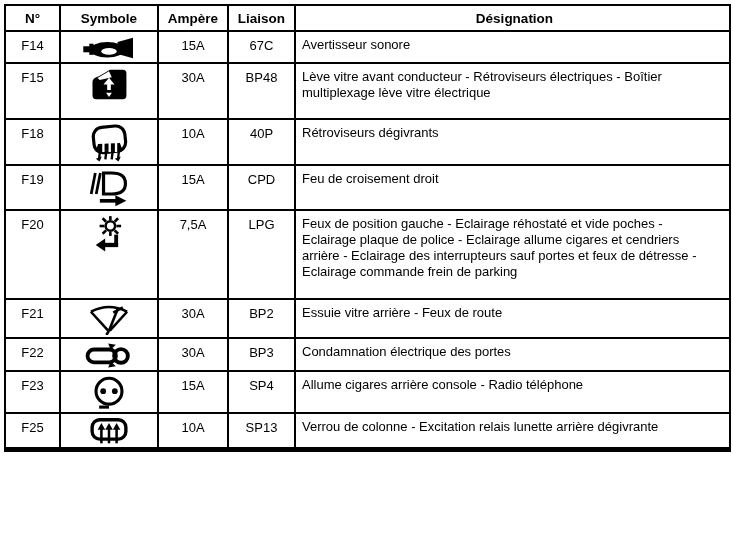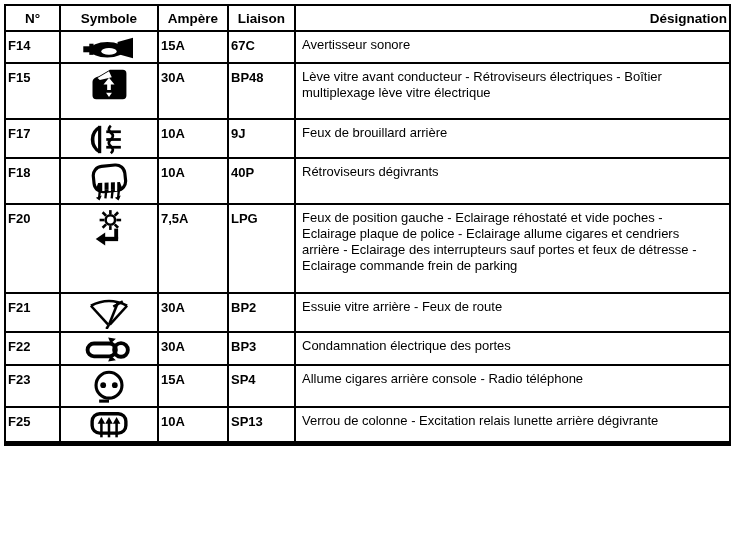--- a/index.html
+++ b/index.html
@@ -1,23 +1,23 @@
 <!DOCTYPE html>
 <html><head>
 <meta charset="utf-8">
 <style>
   html,body{margin:0;padding:0;background:#ffffff;}
   body{width:733px;height:539px;font-family:"Liberation Sans",sans-serif;color:#000;}
   table{border-collapse:collapse;table-layout:fixed;margin:4px 0 0 4px;
         border:2px solid #000;border-bottom:5px solid #000;width:725px;}
   th,td{border:2px solid #000;vertical-align:top;padding:2px;overflow:hidden;}
   th{font-size:13.5px;font-weight:bold;text-align:center;padding-top:5px;padding-bottom:4px;}
-  th.h-des{text-align:right;padding-left:6px;}
+  th.h-des{text-align:center;padding-left:6px;}
   td{font-size:13px;}
-  .c-no,.c-amp,.c-li{padding-top:6px;font-weight:bold;}
+  .c-no,.c-amp,.c-li{text-align:center;padding-top:6px;}
   .c-sym{text-align:center;padding-top:3px;}
   .c-des{padding-left:6px;padding-right:16px;padding-top:5px;line-height:16px;}
   .sym svg{display:block;margin:1px auto 0;}
   tr.h25{height:25px}tr.h30{height:30px}tr.h42{height:56px}tr.h37{height:37px}
   tr.h41{height:41px}tr.h39{height:39px}tr.h81{height:89px}tr.h34{height:18px}
   tr.h29{height:29px}
 </style>
 </head>
 <body>
 
@@ -67,38 +67,20 @@
           <path d="M16.8 27 L23.2 27 L20 31.5 Z" fill="#fff"></path>
         </svg>
       </span>
     </td>
     <td class="c-amp">30A</td>
     <td class="c-li">BP48</td>
     <td class="c-des">Lève vitre avant conducteur - Rétroviseurs électriques - Boîtier multiplexage lève vitre électrique</td>
   </tr>
 
 
-  <tr class="h37">
-    <td class="c-no">F17</td>
-    <td class="c-sym">
-      <span class="sym">
-        <svg width="42" height="31" viewBox="0 0 46 34">
-          <path d="M12 2 Q3 7 3 17 Q3 27 12 32 L12 28 Q7 24 7 17 Q7 10 12 6 Z" fill="#000"></path>
-          <rect x="11" y="2" width="3.5" height="30" fill="#000"></rect>
-          <rect x="20" y="7" width="16" height="3" fill="#000"></rect>
-          <rect x="20" y="15.5" width="16" height="3" fill="#000"></rect>
-          <rect x="20" y="24" width="16" height="3" fill="#000"></rect>
-          <path d="M25 2 Q20.5 6 25 9.5 Q29.5 13 25 17 Q20.5 21 25 24.5 Q29.5 28 25 32" stroke="#000" stroke-width="3" fill="none"></path>
-        </svg>
-      </span>
-    </td>
-    <td class="c-amp">10A</td>
-    <td class="c-li">9J</td>
-    <td class="c-des">Feux de brouillard arrière</td>
-  </tr>
 
   <tr class="h41">
     <td class="c-no">F18</td>
     <td class="c-sym">
       <span class="sym">
         <svg width="40" height="38" viewBox="0 0 44 42">
           <g transform="rotate(-6 22 17)">
             <rect x="5" y="3" width="35" height="28" rx="10" fill="none" stroke="#000" stroke-width="3.5"></rect>
           </g>
           <path d="M10 22 L34 21 L37 29 L7 30 Z" fill="#000"></path>
@@ -112,20 +94,37 @@
           <path d="M7.5 38.5 L14 36 L11.5 41.5 Z" fill="#000"></path>
           <path d="M28.5 38.5 L35 36 L32.5 41.5 Z" fill="#000"></path>
         </svg>
       </span>
     </td>
     <td class="c-amp">10A</td>
     <td class="c-li">40P</td>
     <td class="c-des">Rétroviseurs dégivrants</td>
   </tr>
 
+  <tr class="h39">
+    <td class="c-no">F19</td>
+    <td class="c-sym">
+      <span class="sym">
+        <svg width="42" height="37" viewBox="0 0 46 40">
+          <path d="M17 3 L26 3 Q41 3 41 14.5 Q41 26 26 26 L17 26 Z" fill="none" stroke="#000" stroke-width="3.5"></path>
+          <path d="M3.5 26 L8 3" stroke="#000" stroke-width="3"></path>
+          <path d="M9 26 L13.5 3" stroke="#000" stroke-width="3"></path>
+          <rect x="13" y="31.5" width="18" height="4" fill="#000"></rect>
+          <path d="M30 27.5 L42 33.5 L30 39.5 Z" fill="#000"></path>
+        </svg>
+      </span>
+    </td>
+    <td class="c-amp">15A</td>
+    <td class="c-li">CPD</td>
+    <td class="c-des">Feu de croisement droit</td>
+  </tr>
 
   <tr class="h81">
     <td class="c-no">F20</td>
     <td class="c-sym">
       <span class="sym">
         <svg width="31" height="41" viewBox="0 0 36 46">
           <circle cx="19" cy="12" r="5.5" fill="none" stroke="#000" stroke-width="3"></circle>
           <path d="M26 12 L31.5 12" stroke="#000" stroke-width="3"></path>
           <path d="M24 7 L28 3" stroke="#000" stroke-width="3"></path>
           <path d="M19 5 L19 0.5" stroke="#000" stroke-width="3"></path>

